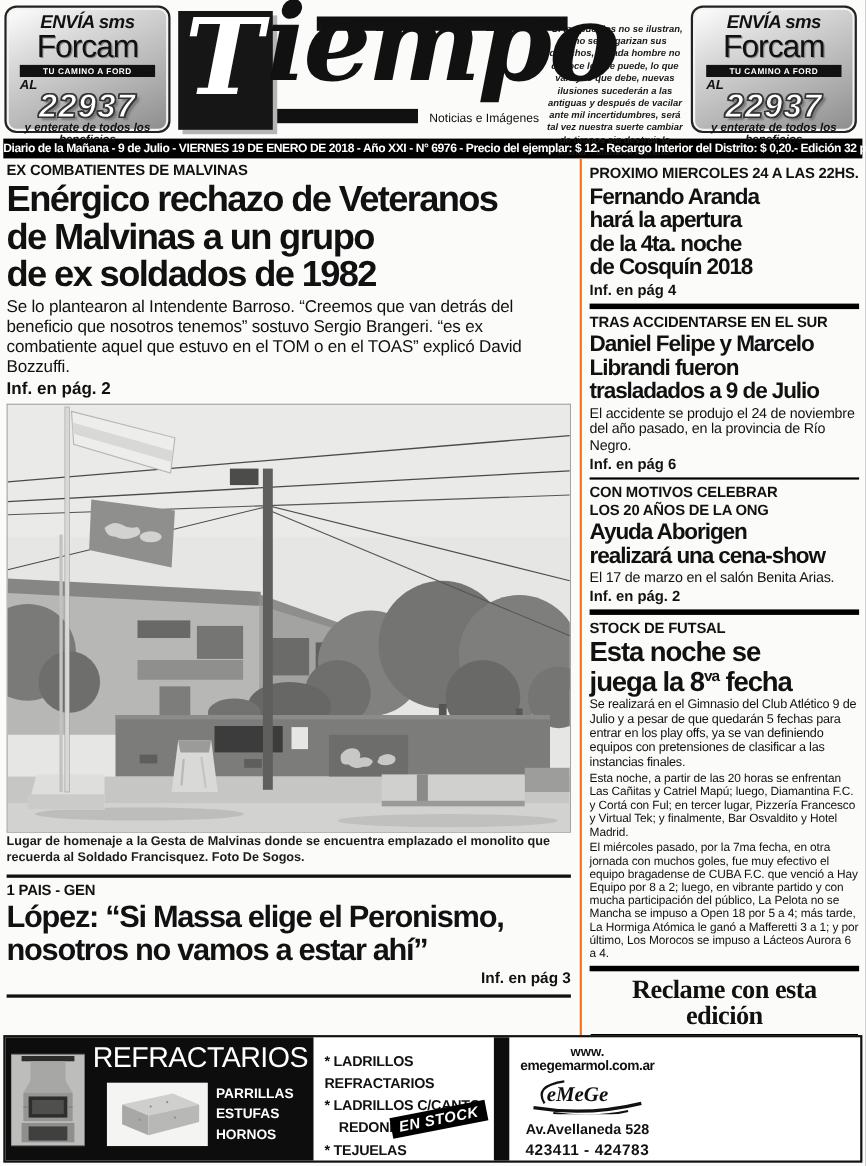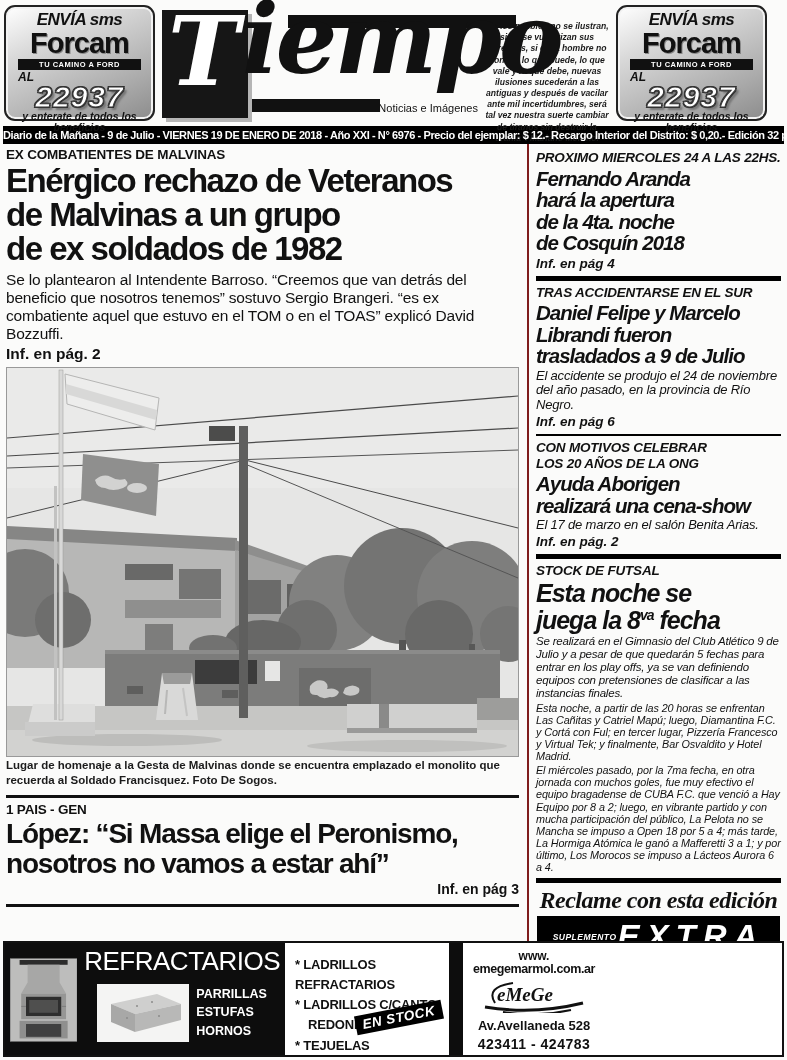--- a/index.html
+++ b/index.html
@@ -1,24 +1,24 @@
 <!DOCTYPE html>
 <html><head>
 <meta charset="utf-8">
 <style>
   html,body{margin:0;padding:0;background:#9a9a9a;}
   .page{position:relative;width:787px;height:1060px;margin:0 auto;background:#fbfbfa;
         font-family:"Liberation Sans",sans-serif;color:#111;overflow:hidden;}
   
-  .header{display:flex;gap:5px;padding:5px 20px 0 4px;height:123px;box-sizing:border-box;}
+  .header{display:flex;gap:5px;padding:5px 8px 0 4px;height:123px;box-sizing:border-box;}
   .forcam{width:151px;height:116px;border:2px solid #222;border-radius:11px;
           background:linear-gradient(155deg,#ffffff 0%,#d9d9d9 30%,#a9a9a9 75%,#8c8c8c 100%);
           box-shadow:inset 0 0 0 2px #f2f2f2;text-align:center;padding:3px 2px;box-sizing:border-box;}
   .forcam-line1{font-style:italic;font-weight:bold;font-size:17px;letter-spacing:-.5px;}
-  .forcam-brand{font-weight:bold;font-size:29px;line-height:.95;letter-spacing:-1px;text-shadow:1px 1px 0 #888;}
+  .forcam-brand{font-weight:normal;font-size:29px;line-height:.95;letter-spacing:-1px;text-shadow:1px 1px 0 #888;}
   .forcam-tag{background:#111;color:#fff;font-size:7.5px;font-weight:bold;margin:1px 10px;padding:1px 0;letter-spacing:.5px;}
   .forcam-al{text-align:left;font-style:italic;font-weight:bold;font-size:12px;margin-left:10px;line-height:1;}
   .forcam-number{font-weight:bold;font-style:italic;font-size:30px;line-height:.9;color:#fff;
      text-shadow:-1px -1px 0 #333,1px -1px 0 #333,-1px 1px 0 #333,1px 1px 0 #333,3px 3px 2px #777;
      -webkit-text-stroke:1px #333;letter-spacing:1px;}
   .forcam-footer{font-style:italic;font-weight:bold;font-size:10.5px;line-height:1.1;margin-top:1px;}
   .masthead{flex:1;position:relative;height:120px;}
   .t-box{position:absolute;left:2px;top:5px;width:86px;height:108px;background:#161616;box-shadow:4px 4px 0 #b5b5b5;}
   .t-letter{font-family:"DejaVu Serif",serif;font-style:italic;font-weight:bold;color:#fff;
             font-size:96px;position:absolute;left:6px;top:-16px;line-height:1.2;}
@@ -28,21 +28,21 @@
   .bar-bottom{position:absolute;left:92px;top:94px;width:128px;height:13px;background:#111;z-index:1;}
   .masthead-sub{position:absolute;right:0px;top:97px;font-size:11px;z-index:3;}
   .quote-box{width:128px;padding-top:16px;font-style:italic;font-weight:bold;font-size:8.6px;
              line-height:1.3;text-align:center;color:#1a1a1a;}
   
   .date-bar{margin:3px 3px 0 3px;background:#000;color:#fff;font-weight:bold;font-size:11px;
             letter-spacing:-.4px;text-align:center;padding:3px 0;white-space:nowrap;}
   
   .main{display:flex;padding:0 3px;align-items:stretch;}
   .col-left{width:524px;box-sizing:border-box;padding:3px 8px 0 3px;}
-  .col-right{flex:1;border-left:2px solid #7f1d1d;box-sizing:border-box;padding:3px 3px 0 7px;font-style:italic;}
+  .col-right{flex:1;border-left:2px solid #f97316;box-sizing:border-box;padding:3px 3px 0 7px;}
   .kicker{font-weight:bold;font-size:13.5px;letter-spacing:-.2px;}
   .headline-main{font-weight:bold;font-size:33px;line-height:1.03;letter-spacing:-1.5px;
                  margin:2px 0 5px;white-space:pre-line;}
   .lede{font-size:15.5px;line-height:1.17;letter-spacing:-.2px;}
   .pageref{font-weight:bold;font-size:15.5px;margin-top:2px;}
   .photo-wrap{margin-top:4px;width:511px;height:388px;}
   .photo-wrap svg{display:block;border:1px solid #999;}
   .caption{font-weight:bold;font-size:11.5px;line-height:1.28;margin-top:3px;color:#1c1c1c;}
   .rule{border:none;border-top:3px solid #111;margin:7px 0 4px;}
   .headline-2{font-weight:bold;font-size:28px;line-height:1.08;letter-spacing:-1.2px;

